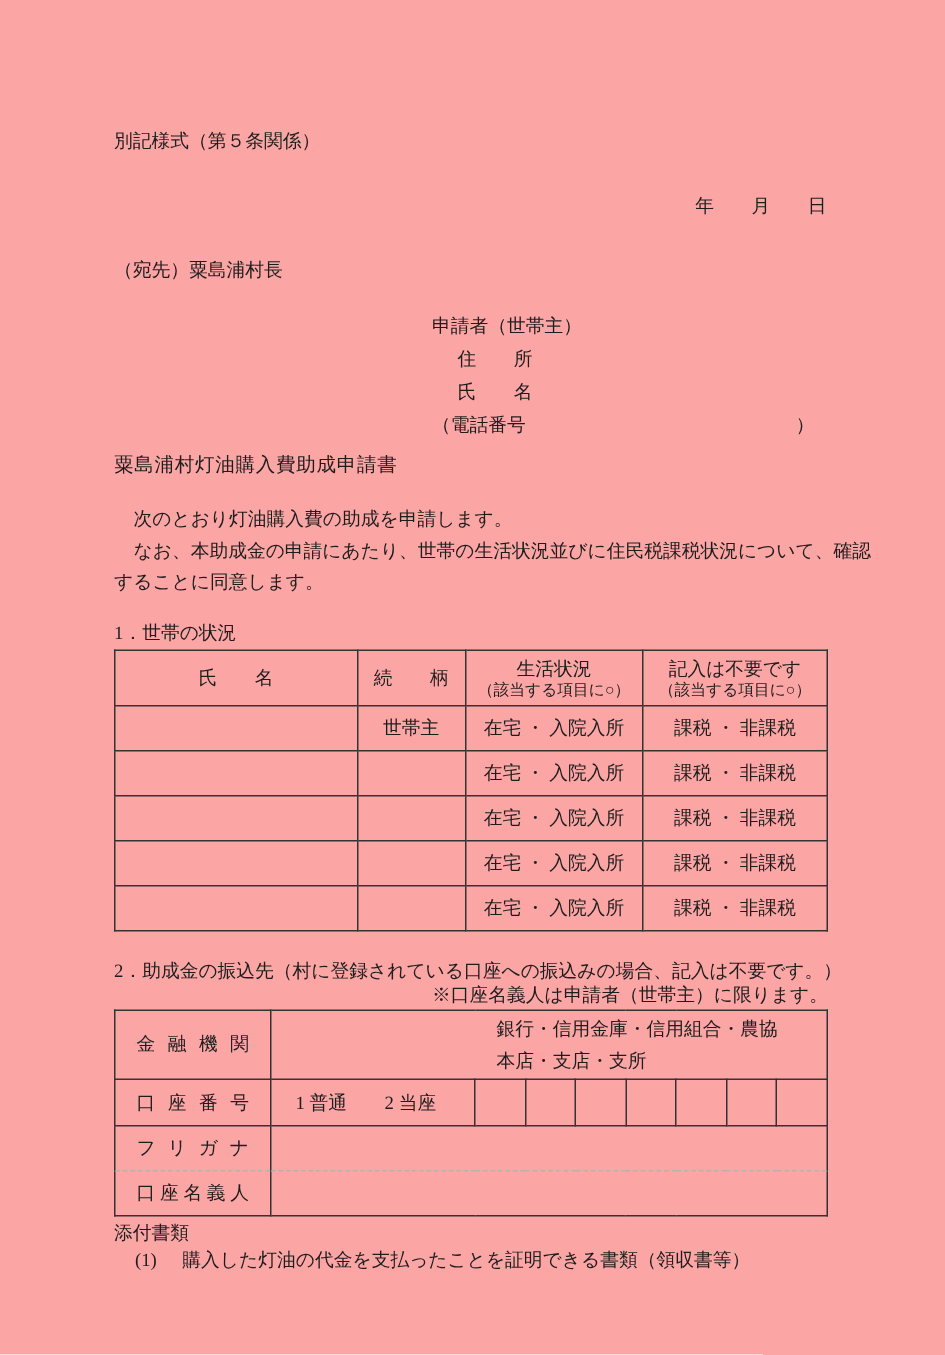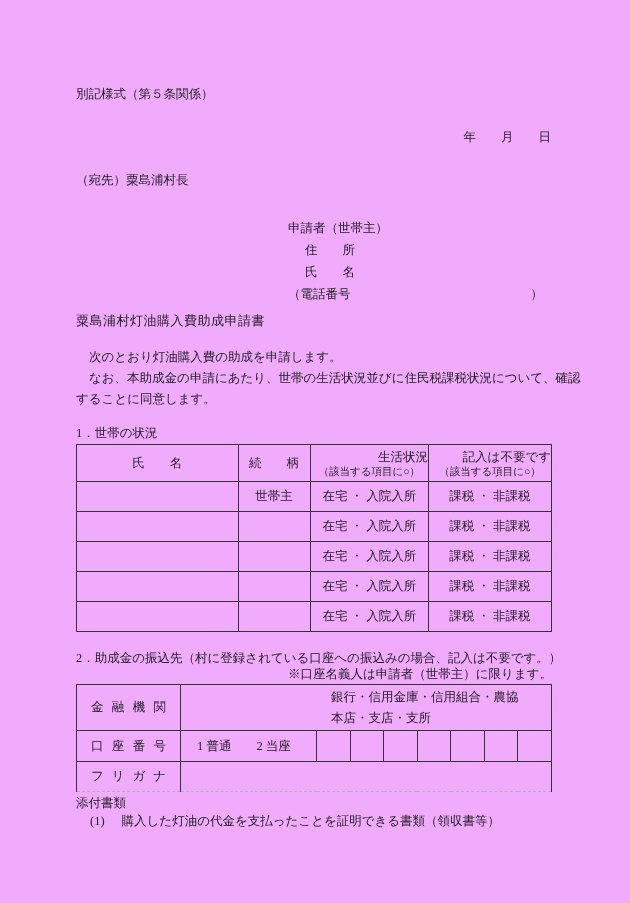--- a/index.html
+++ b/index.html
@@ -1,33 +1,33 @@
 <!DOCTYPE html>
 <html><head>
 <meta charset="utf-8">
 <style>
   html, body { margin: 0; padding: 0; background: #ffffff; }
   .page {
     position: relative;
     width: 630px;
     height: 903px;
     box-sizing: border-box;
-    background: #f0abfc;
+    background: #fca5a5;
     color: #1d1d1d;
     font-family: "Liberation Serif", "DejaVu Serif", serif;
     font-size: 12.5px;
     padding: 86px 78px 0 76px;
     overflow: hidden;
   }
   .line { line-height: 16px; white-space: nowrap; }
 
   .date-line { margin-top: 27px; text-align: right; padding-right: 1px; }
   .addressee { margin-top: 27px; }
 
-  .applicant { margin-top: 29px; margin-left: 212px; }
+  .applicant { margin-top: 18px; margin-left: 212px; }
   .applicant .line { line-height: 22px; }
   .applicant .indent { padding-left: 17px; }
   .phone-spacer { display: inline-block; width: 180px; }
 
   .doc-title { margin-top: 7px; font-size: 13px; line-height: 17px; letter-spacing: 0.5px; }
 
   .body-text { margin-top: 18px; }
   .body-text .line { line-height: 21px; }
   .body-text .indent1 { text-indent: 13px; }
 
@@ -36,21 +36,21 @@
   .sec2-note { margin-left: 144px; text-align: right; }
 
   table { border-collapse: collapse; width: 100%; table-layout: fixed; }
   td, th { border: 1px solid #333; font-weight: normal; text-align: center; padding: 0; font-size: 12.5px; color: #1d1d1d; }
 
   .t1 { margin-top: 3px; }
   .t1 .c1 { width: 34%; } .t1 .c2 { width: 15.2%; } .t1 .c3 { width: 24.9%; } .t1 .c4 { width: 25.9%; }
   .t1 th { height: 36px; vertical-align: middle; }
   .t1 td { height: 29px; vertical-align: middle; }
   .t1 .h-sub { font-size: 10.5px; line-height: 13px; }
-  .t1 .h-main { line-height: 16px; text-align: right; }
+  .t1 .h-main { line-height: 16px; }
 
   .t2 { margin-top: 2px; padding-left: 48px; }
   .t2 .col-lbl { width: 104px; } .t2 .col-type { width: 136px; }
   .t2 td { vertical-align: middle; }
   .t2 .lbl { text-align: justify; text-align-last: justify; padding: 0 14px; }
   .t2 .bank-cell { text-align: left; height: 45px; }
   .t2 .bank-cell .bank-line { padding-left: 150px; line-height: 21px; white-space: nowrap; }
   .t2 .r2 td { height: 30px; }
   .t2 .acct-type { text-align: left; padding-left: 16px; white-space: nowrap; }
   .t2 .digit { border-left: 1px solid #9a9a9a; }
@@ -176,20 +176,24 @@
         <td class="digit"></td>
         <td class="digit"></td>
         <td class="digit"></td>
         <td class="digit"></td>
         <td class="digit"></td>
       </tr>
       <tr class="r3">
         <td class="lbl">フリガナ</td>
         <td colspan="8"></td>
       </tr>
+      <tr class="r4">
+        <td class="lbl">口座名義人</td>
+        <td colspan="8"></td>
+      </tr>
     </tbody>
   </table>
 
   <div class="attach">
     <div class="line">添付書類</div>
     <div class="attach-item"><span class="num">(1)</span><span>購入した灯油の代金を支払ったことを証明できる書類（領収書等）</span></div>
   </div>
 
 </div>
 

